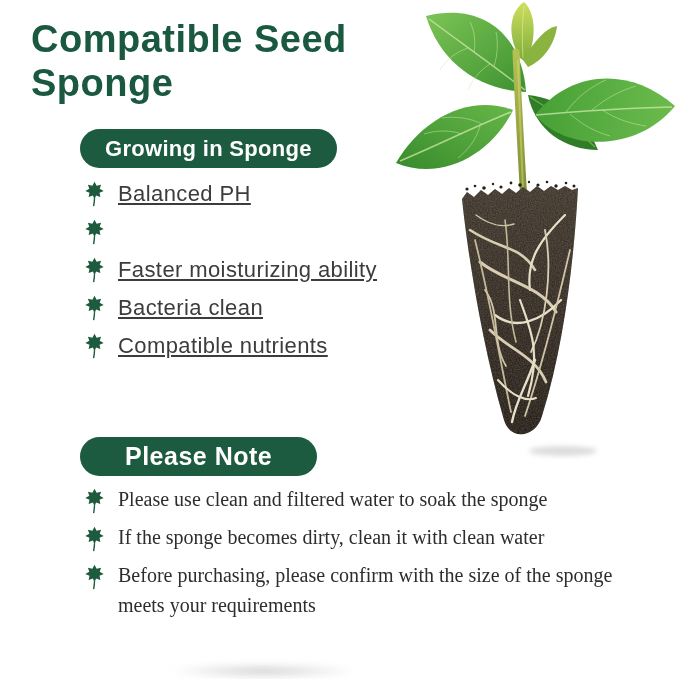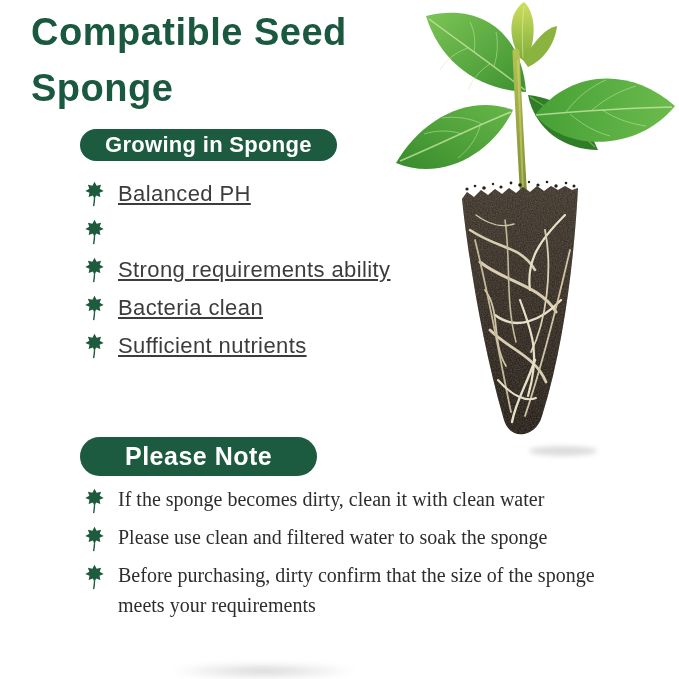--- a/index.html
+++ b/index.html
@@ -1,30 +1,30 @@
 <!DOCTYPE html>
 <html style="--brand-green: #1d5b41; --title-green: #1a5940; --leaf-green: #1e5a3e; --feature-text: #3c3c3c; --note-text: #2d2d2d;"><head>
 <meta charset="utf-8">
 <style>
   html,body { margin:0; padding:0; background:#fff; }
   .canvas {
     position:relative; width:679px; height:679px; background:#fff;
     overflow:hidden; font-family:"Liberation Sans", sans-serif;
   }
   .page-title {
-    position:absolute; left:31px; top:4px; width:380px; margin:0;
-    font-size:38px; line-height:56px; font-weight:bold; letter-spacing:.5px;
+    position:absolute; left:31px; top:17px; width:380px; margin:0;
+    font-size:38px; line-height:44px; font-weight:bold; letter-spacing:.5px;
     color:var(--title-green,#1a5940);
   }
   .pill {
     position:absolute; display:flex; align-items:center; justify-content:center;
     background:var(--brand-green,#1d5b41); color:#fff; font-weight:bold;
     border-radius:20px; box-sizing:border-box;
   }
-  .pill.growing { left:80px; top:129px; height:32px; padding:0 25px; font-size:22px; letter-spacing:.3px; }
+  .pill.growing { left:80px; top:129px; height:39px; padding:0 25px; font-size:22px; letter-spacing:.3px; }
   .pill.note    { left:80px; top:437px; height:39px; padding:0 45px; font-size:25px; letter-spacing:.5px;text-align:right; }
   ul { list-style:none; margin:0; padding:0; }
   .features {
     position:absolute; left:84px; top:180px; font-size:22px; color:#3c3c3c; letter-spacing:.4px;
   }
   .features li { display:flex; align-items:center; height:28px; margin-bottom:10px;text-decoration:underline; }
   .bullet { flex:none; width:21px; margin-right:13px; display:flex; }
   .notes {
     position:absolute; left:84px; top:484px; width:548px;
     font-family:"Liberation Serif", serif; font-size:20px; color:#2d2d2d;
@@ -72,66 +72,66 @@
             <use href="#leafGlyph"></use>
           </svg>
         </span>
     </li>
     <li>
       <span class="bullet">
           <svg width="21" height="26" viewBox="0 0 24 30">
             <use href="#leafGlyph"></use>
           </svg>
         </span>
-      <span>Strong requirements ability</span>
+      <span>Faster moisturizing ability</span>
     </li>
     <li>
       <span class="bullet">
           <svg width="21" height="26" viewBox="0 0 24 30">
             <use href="#leafGlyph"></use>
           </svg>
         </span>
       <span>Bacteria clean</span>
     </li>
     <li>
       <span class="bullet">
           <svg width="21" height="26" viewBox="0 0 24 30">
             <use href="#leafGlyph"></use>
           </svg>
         </span>
-      <span>Sufficient nutrients</span>
+      <span>Compatible nutrients</span>
     </li>
   </ul>
 
   <div class="pill note">Please Note</div>
 
   <ul class="notes">
     <li>
       <span class="bullet">
           <svg width="21" height="26" viewBox="0 0 24 30">
             <use href="#leafGlyph"></use>
           </svg>
         </span>
+      <span class="txt">Please use clean and filtered water to soak the sponge</span>
+    </li>
+    <li>
+      <span class="bullet">
+          <svg width="21" height="26" viewBox="0 0 24 30">
+            <use href="#leafGlyph"></use>
+          </svg>
+        </span>
       <span class="txt">If the sponge becomes dirty, clean it with clean water</span>
     </li>
     <li>
       <span class="bullet">
           <svg width="21" height="26" viewBox="0 0 24 30">
             <use href="#leafGlyph"></use>
           </svg>
         </span>
-      <span class="txt">Please use clean and filtered water to soak the sponge</span>
-    </li>
-    <li>
-      <span class="bullet">
-          <svg width="21" height="26" viewBox="0 0 24 30">
-            <use href="#leafGlyph"></use>
-          </svg>
-        </span>
-      <span class="txt">Before purchasing, dirty confirm that the size of the sponge meets your requirements</span>
+      <span class="txt">Before purchasing, please confirm with the size of the sponge meets your requirements</span>
     </li>
   </ul>
 
   <svg class="plant" viewBox="0 0 349 465">
     <defs>
       <linearGradient id="lg1" x1="0" y1="0" x2="1" y2="1">
         <stop offset="0" stop-color="#7cc456"></stop>
           <stop offset="1" stop-color="#3d9130"></stop>
       </linearGradient>
       <linearGradient id="lg2" x1="0" y1="0" x2="1" y2="0">

